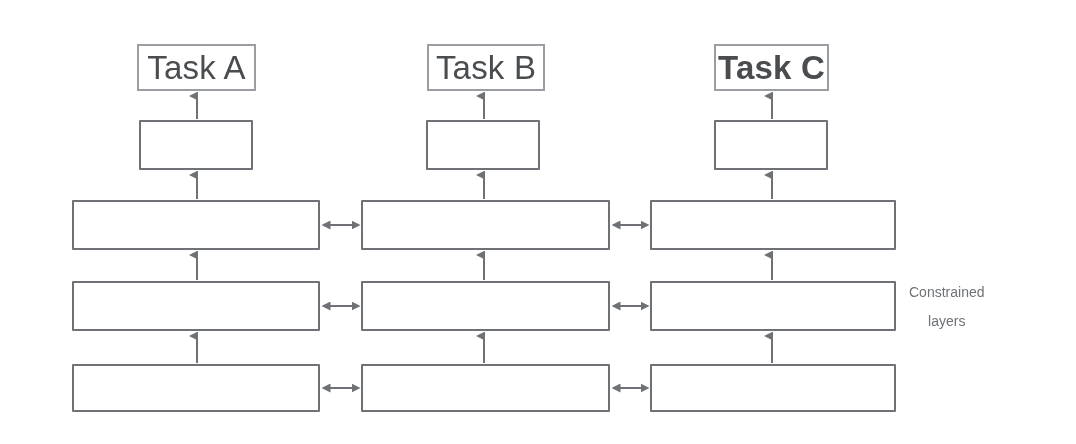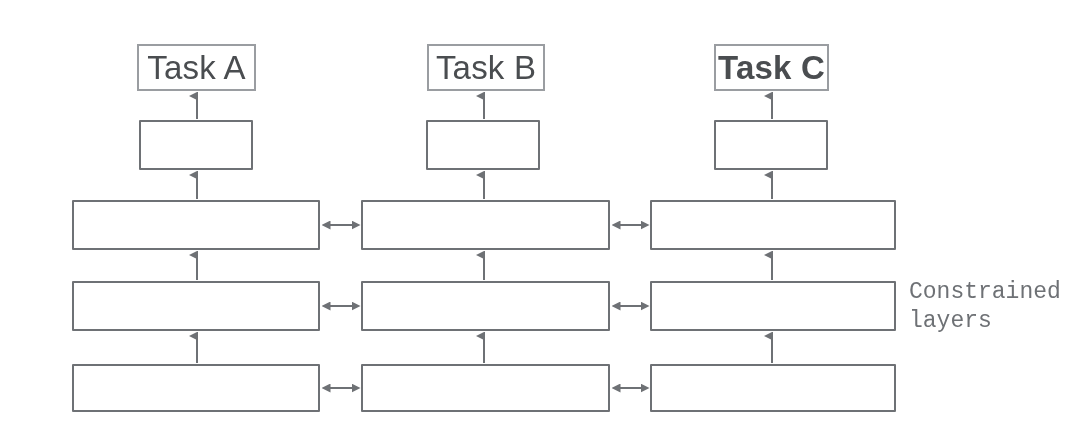--- a/index.html
+++ b/index.html
@@ -40,25 +40,26 @@
   .task-label-text {
     font-family: "Liberation Sans", sans-serif;
     font-size: 33px;
     line-height: 1;
     color: #4a4d50;
     letter-spacing: 0.2px;
     white-space: nowrap;
   }
   .side-caption {
     position: absolute;
-    font-family: Liberation Mono, monospace;
-    font-size: 23px;
+    font-family: Liberation Sans, sans-serif;
+    font-size: 14px;
     line-height: 29px;
     color: #6e7175;
     white-space: pre-line;
+    text-align: center;
   }
   svg.arrow-layer {
     position: absolute;
     top: 0;
     left: 0;
     width: 1076px;
     height: 444px;
     pointer-events: none;
   }
 </style>

